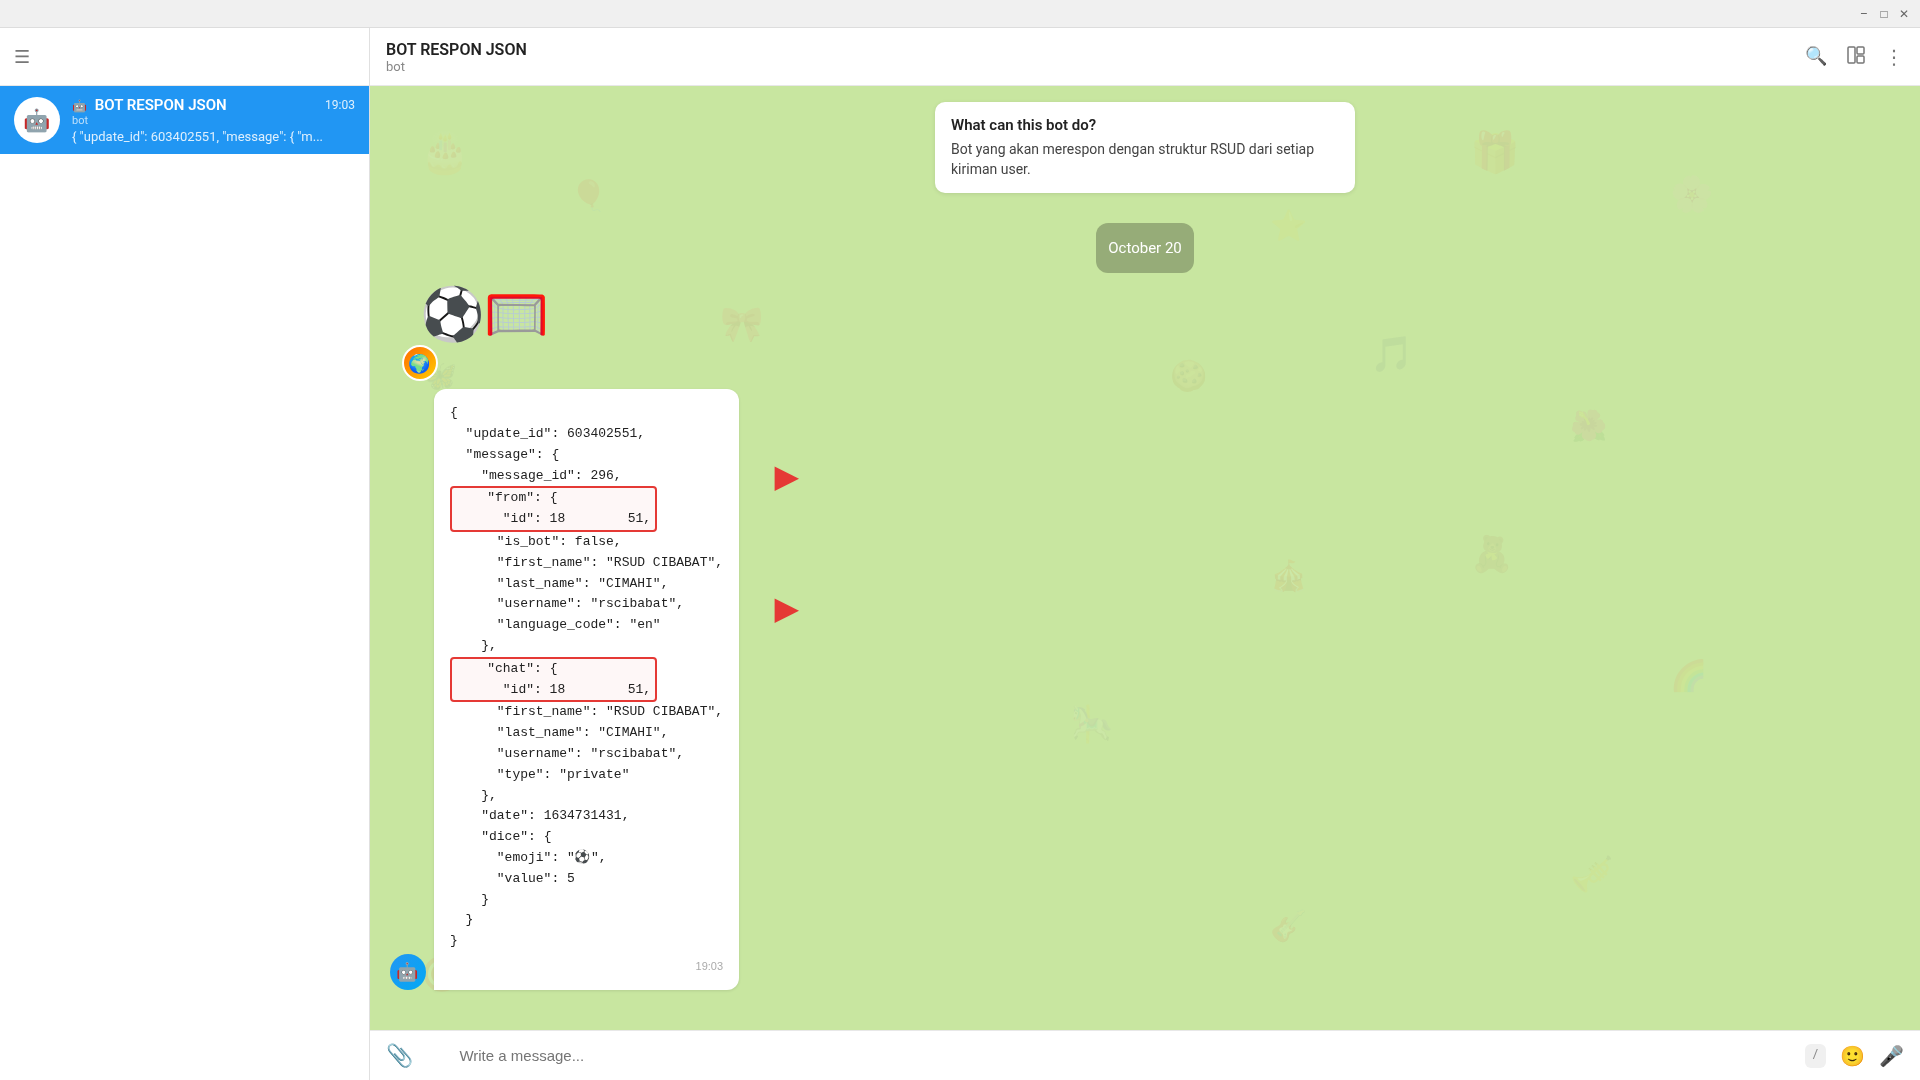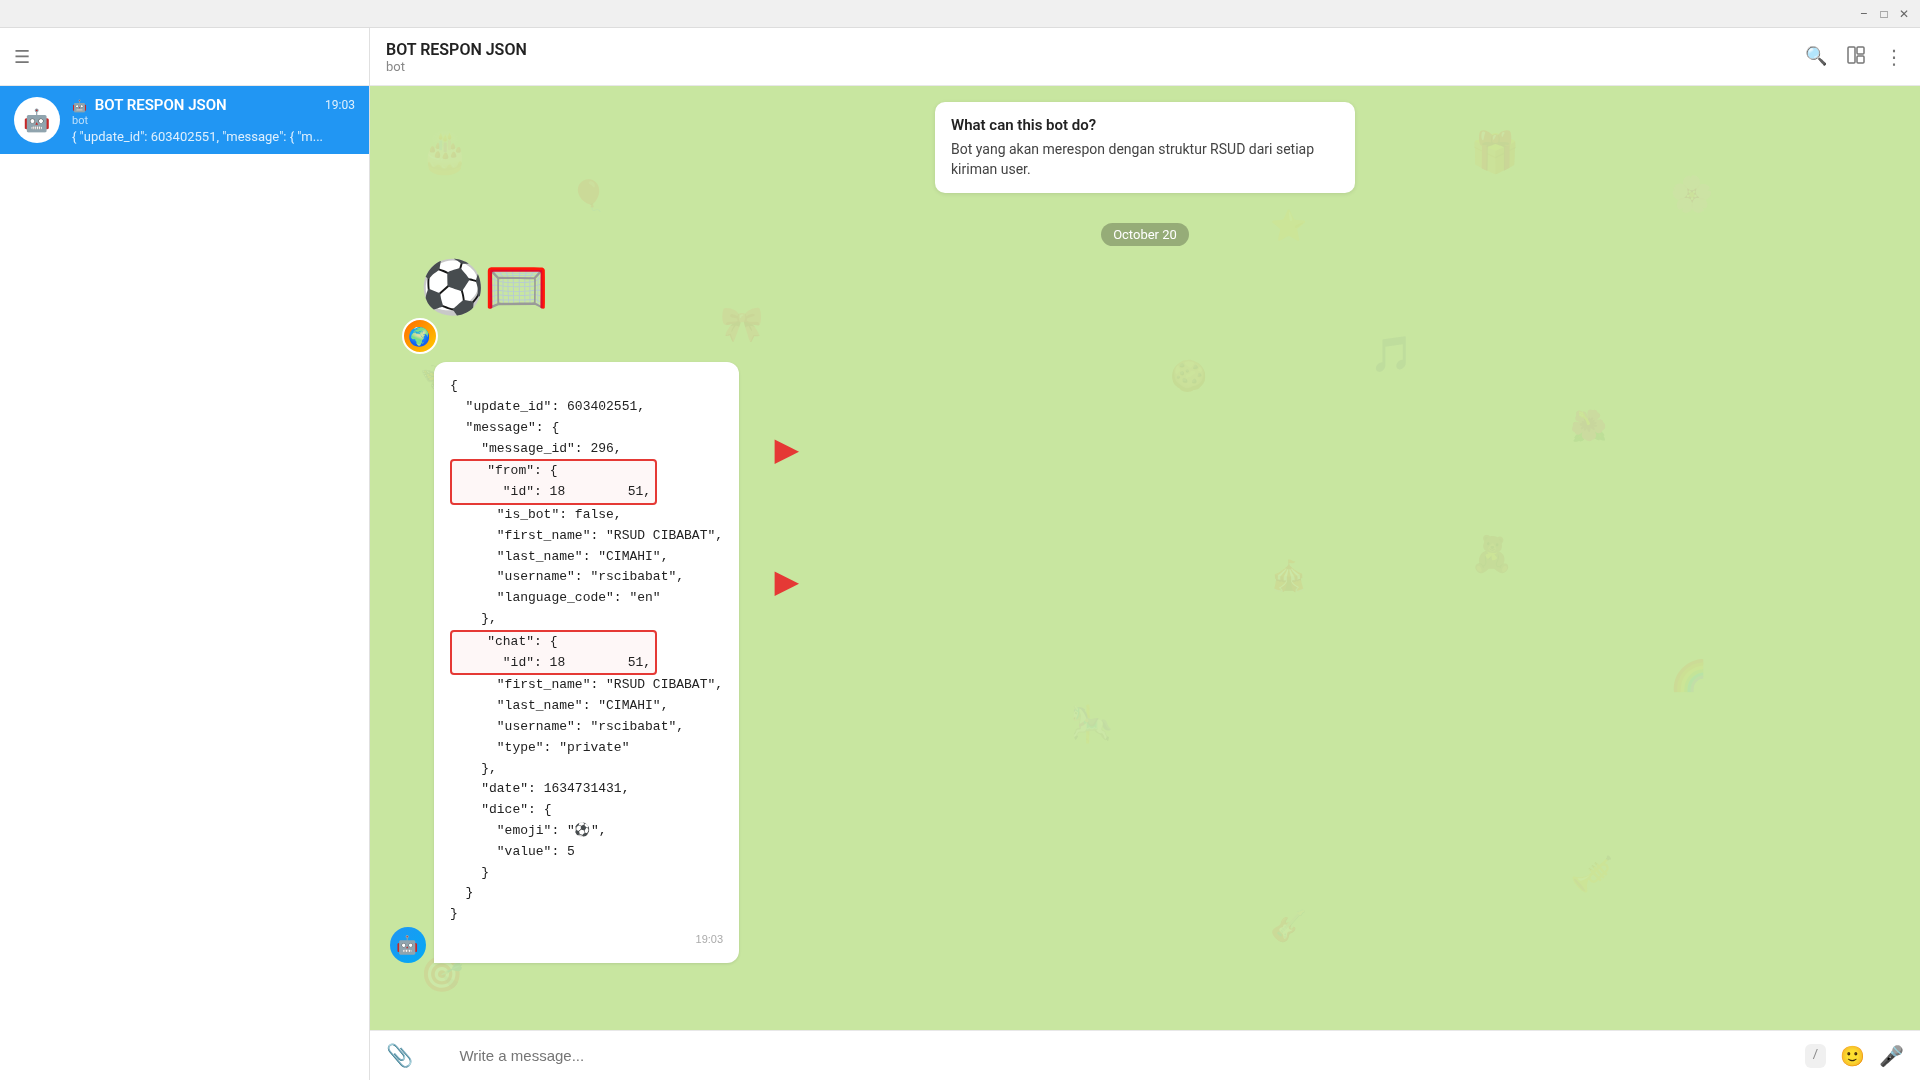--- a/index.html
+++ b/index.html
@@ -136,22 +136,22 @@
       margin-bottom: 20px;
     }
     .bot-info-title { font-size: 15px; font-weight: 600; color: #222; margin-bottom: 6px; }
     .bot-info-text { font-size: 14px; color: #444; line-height: 1.4; }
 
     
     .date-divider {
       background: rgba(0,0,0,0.25);
       color: #fff;
       border-radius: 12px;
-      padding: 4px 12px;
-      font-size: 13px;
+      padding: 16px 12px;
+      font-size: 15px;
       margin: 10px 0 16px;
       display: inline-block;
       text-align: center;
     }
     .bot-avatar-small {
       width: 36px; height: 36px; border-radius: 50%; background: #fff; display: flex; align-items: center; justify-content: center; font-size: 18px; flex-shrink: 0; align-self: flex-end;
     }
 
     
     .message-row {

